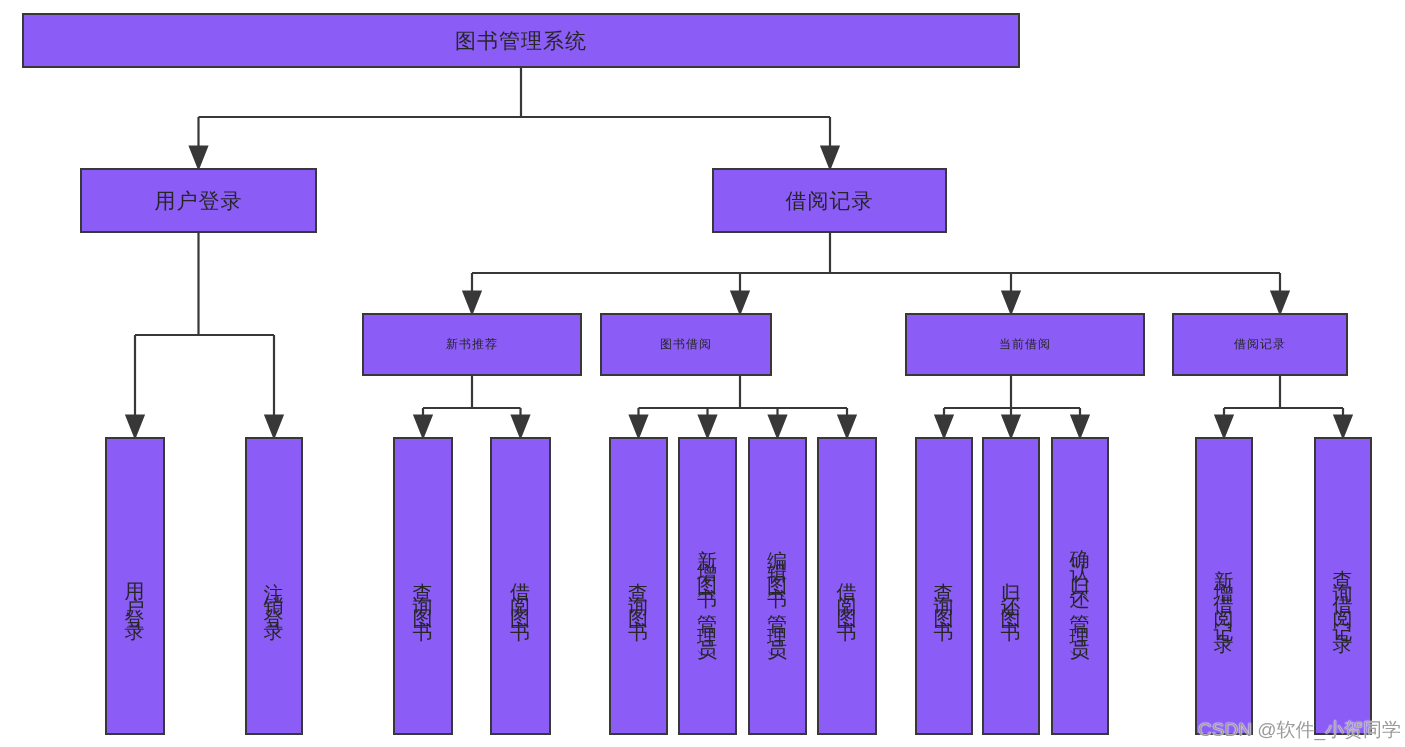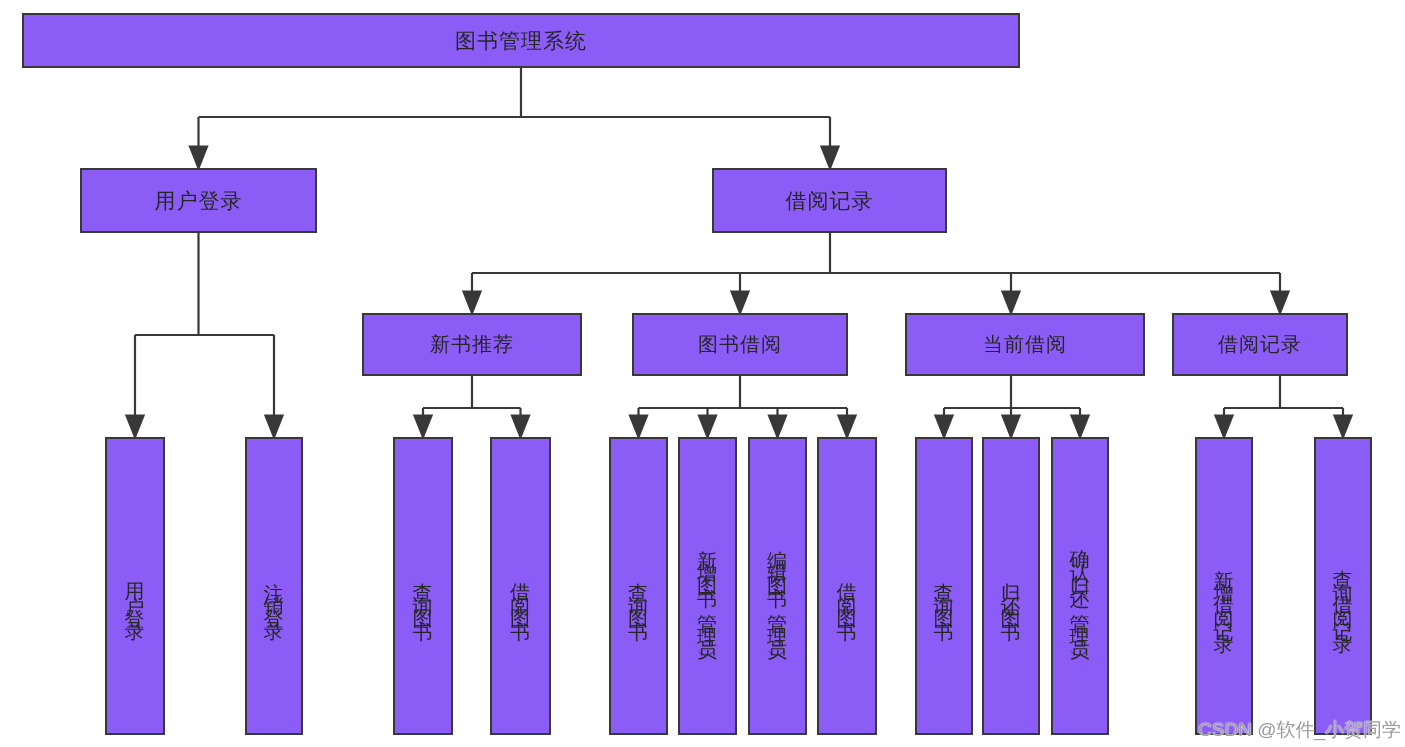--- a/index.html
+++ b/index.html
@@ -31,21 +31,21 @@
     justify-content: center;
     color: #262626;
   }
   .box.root { border-width: 2px; }
   .hlabel {
     font-size: 21px;
     letter-spacing: 1px;
     color: #262626;
     white-space: nowrap;
   }
-  .box.l3 .hlabel { font-size: 20px; }
+  .box.l3 .hlabel { font-size: 12px; }
   .vlabel {
     writing-mode: vertical-rl;
     text-orientation: mixed;
     font-size: 20px;
     line-height: 1;
     letter-spacing: 13px;
     color: #262626;
     padding-top: 13px; 
   }
   .watermark {
@@ -123,21 +123,21 @@
   <div class="box" style="left:80px;top:168px;width:237px;height:65px">
     <span class="hlabel">用户登录</span>
   </div>
   <div class="box" style="left:712px;top:168px;width:235px;height:65px">
     <span class="hlabel">借阅记录</span>
   </div>
 
   <div class="box l3" style="left:362px;top:313px;width:220px;height:63px">
     <span class="hlabel">新书推荐</span>
   </div>
-  <div class="box l3" style="left:632px;top:313px;width:216px;height:63px">
+  <div class="box l3" style="left:600px;top:313px;width:172px;height:63px">
     <span class="hlabel">图书借阅</span>
   </div>
   <div class="box l3" style="left:905px;top:313px;width:240px;height:63px">
     <span class="hlabel">当前借阅</span>
   </div>
   <div class="box l3" style="left:1172px;top:313px;width:176px;height:63px">
     <span class="hlabel">借阅记录</span>
   </div>
 
   <div class="box leaf" style="left:105px;top:437px;width:60px;height:298px">

